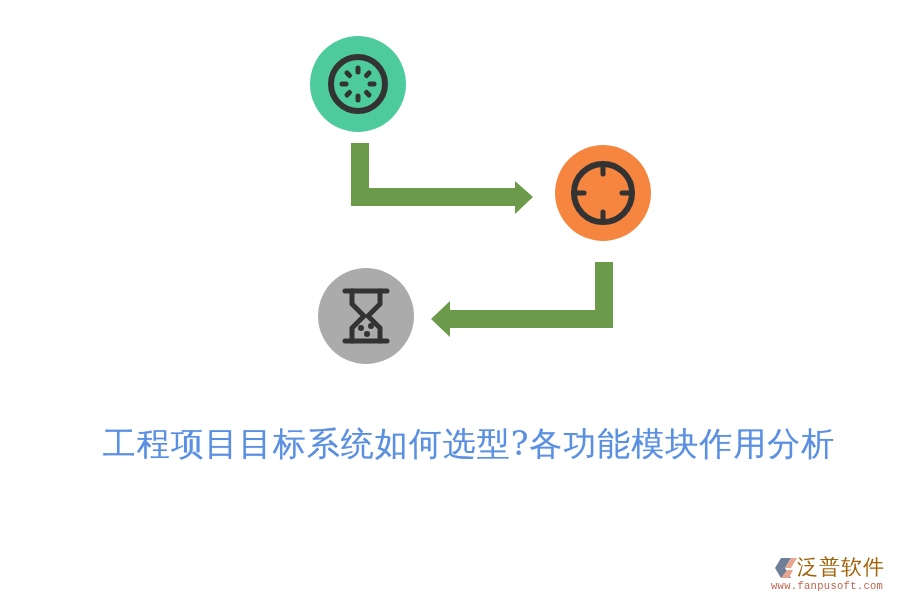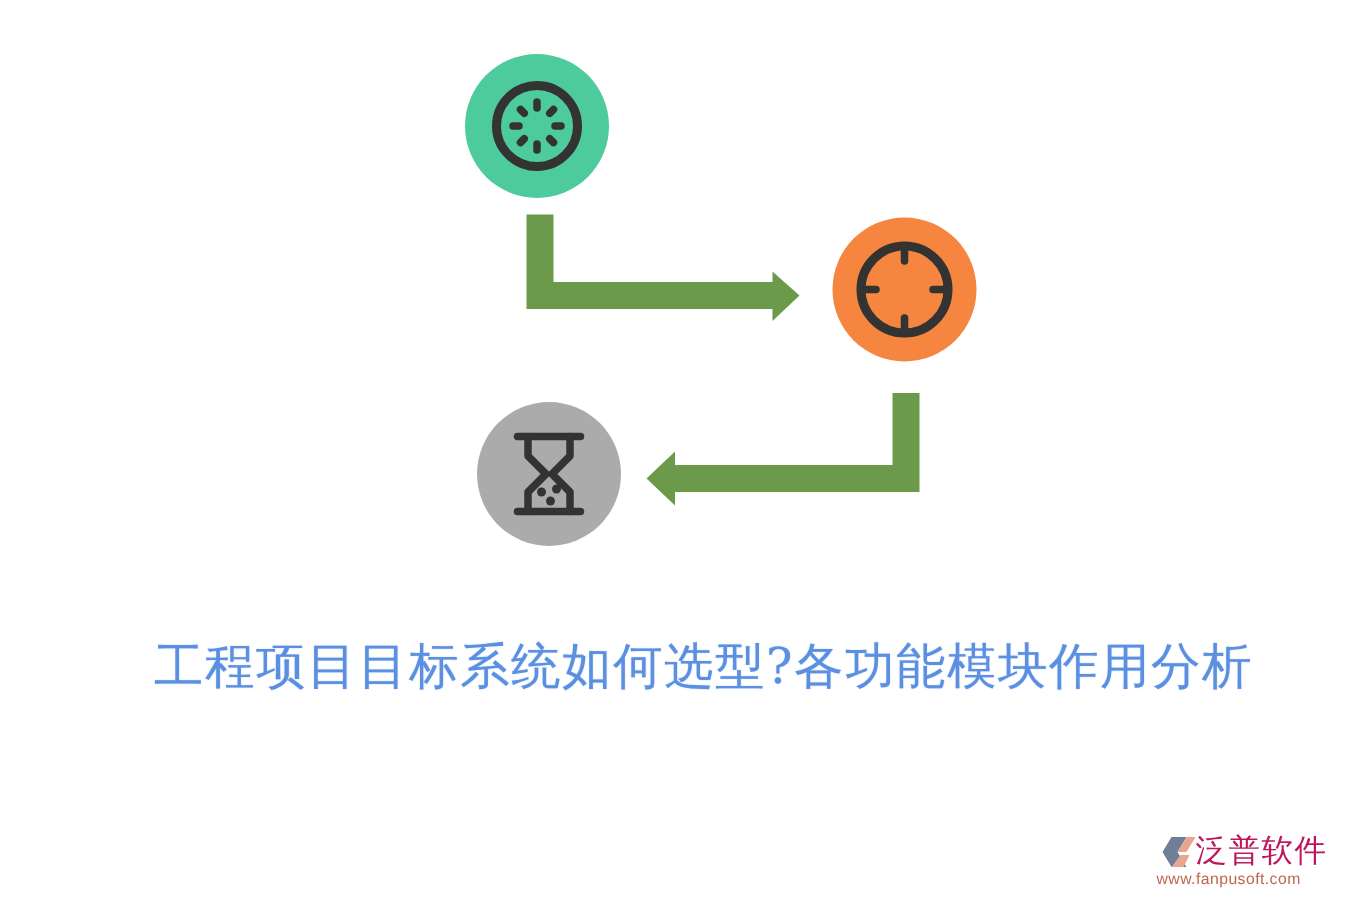--- a/index.html
+++ b/index.html
@@ -7,22 +7,22 @@
   .node { position: absolute; border-radius: 50%; }
   .node svg { position: absolute; left: 0; top: 0; }
   #canvas { position: absolute; left: 0; top: 0; }
   .title {
     position: absolute; left: 0; top: 422px; width: 938px; text-align: center;
     font-family: "DejaVu Serif", serif; font-size: 33px; color: #5b8fe0;
     letter-spacing: 1px;
     text-shadow: 0 0 1px #a9c5f3;
   }
   .logo { position: absolute; left: 765px; top: 553px; width: 130px; height: 44px; }
-  .logo-name { position: absolute; left: 32px; top: 0px; font-size: 21px; color: #be185d; font-family: "DejaVu Sans", sans-serif; letter-spacing: 1px; text-align: right; }
-  .logo-url { position: absolute; left: 6px; top: 27px; font-size: 10.5px; color: #c0654e; font-family: Liberation Sans, sans-serif; letter-spacing: 0.3px; }
+  .logo-name { position: absolute; left: 32px; top: 0px; font-size: 21px; color: #a16207; font-family: "DejaVu Sans", sans-serif; letter-spacing: 1px; text-align: right; }
+  .logo-url { position: absolute; left: 6px; top: 27px; font-size: 10.5px; color: #c0654e; font-family: Liberation Mono, monospace; letter-spacing: 0.3px; }
   .logo-mark { position: absolute; left: 6px; top: 2px; }
 </style>
 </head>
 <body>
 
 <svg id="canvas" width="900" height="600">
 
   <path d="M351 143 L369 143 L369 188 L515 188 L515 181 L533 197 L515 214 L515 206 L351 206 Z" fill="#6a9a4a"></path>
 
   <path d="M595 262 L613 262 L613 328 L450 328 L450 337 L431 319 L450 301 L450 310 L595 310 Z" fill="#6a9a4a"></path>

